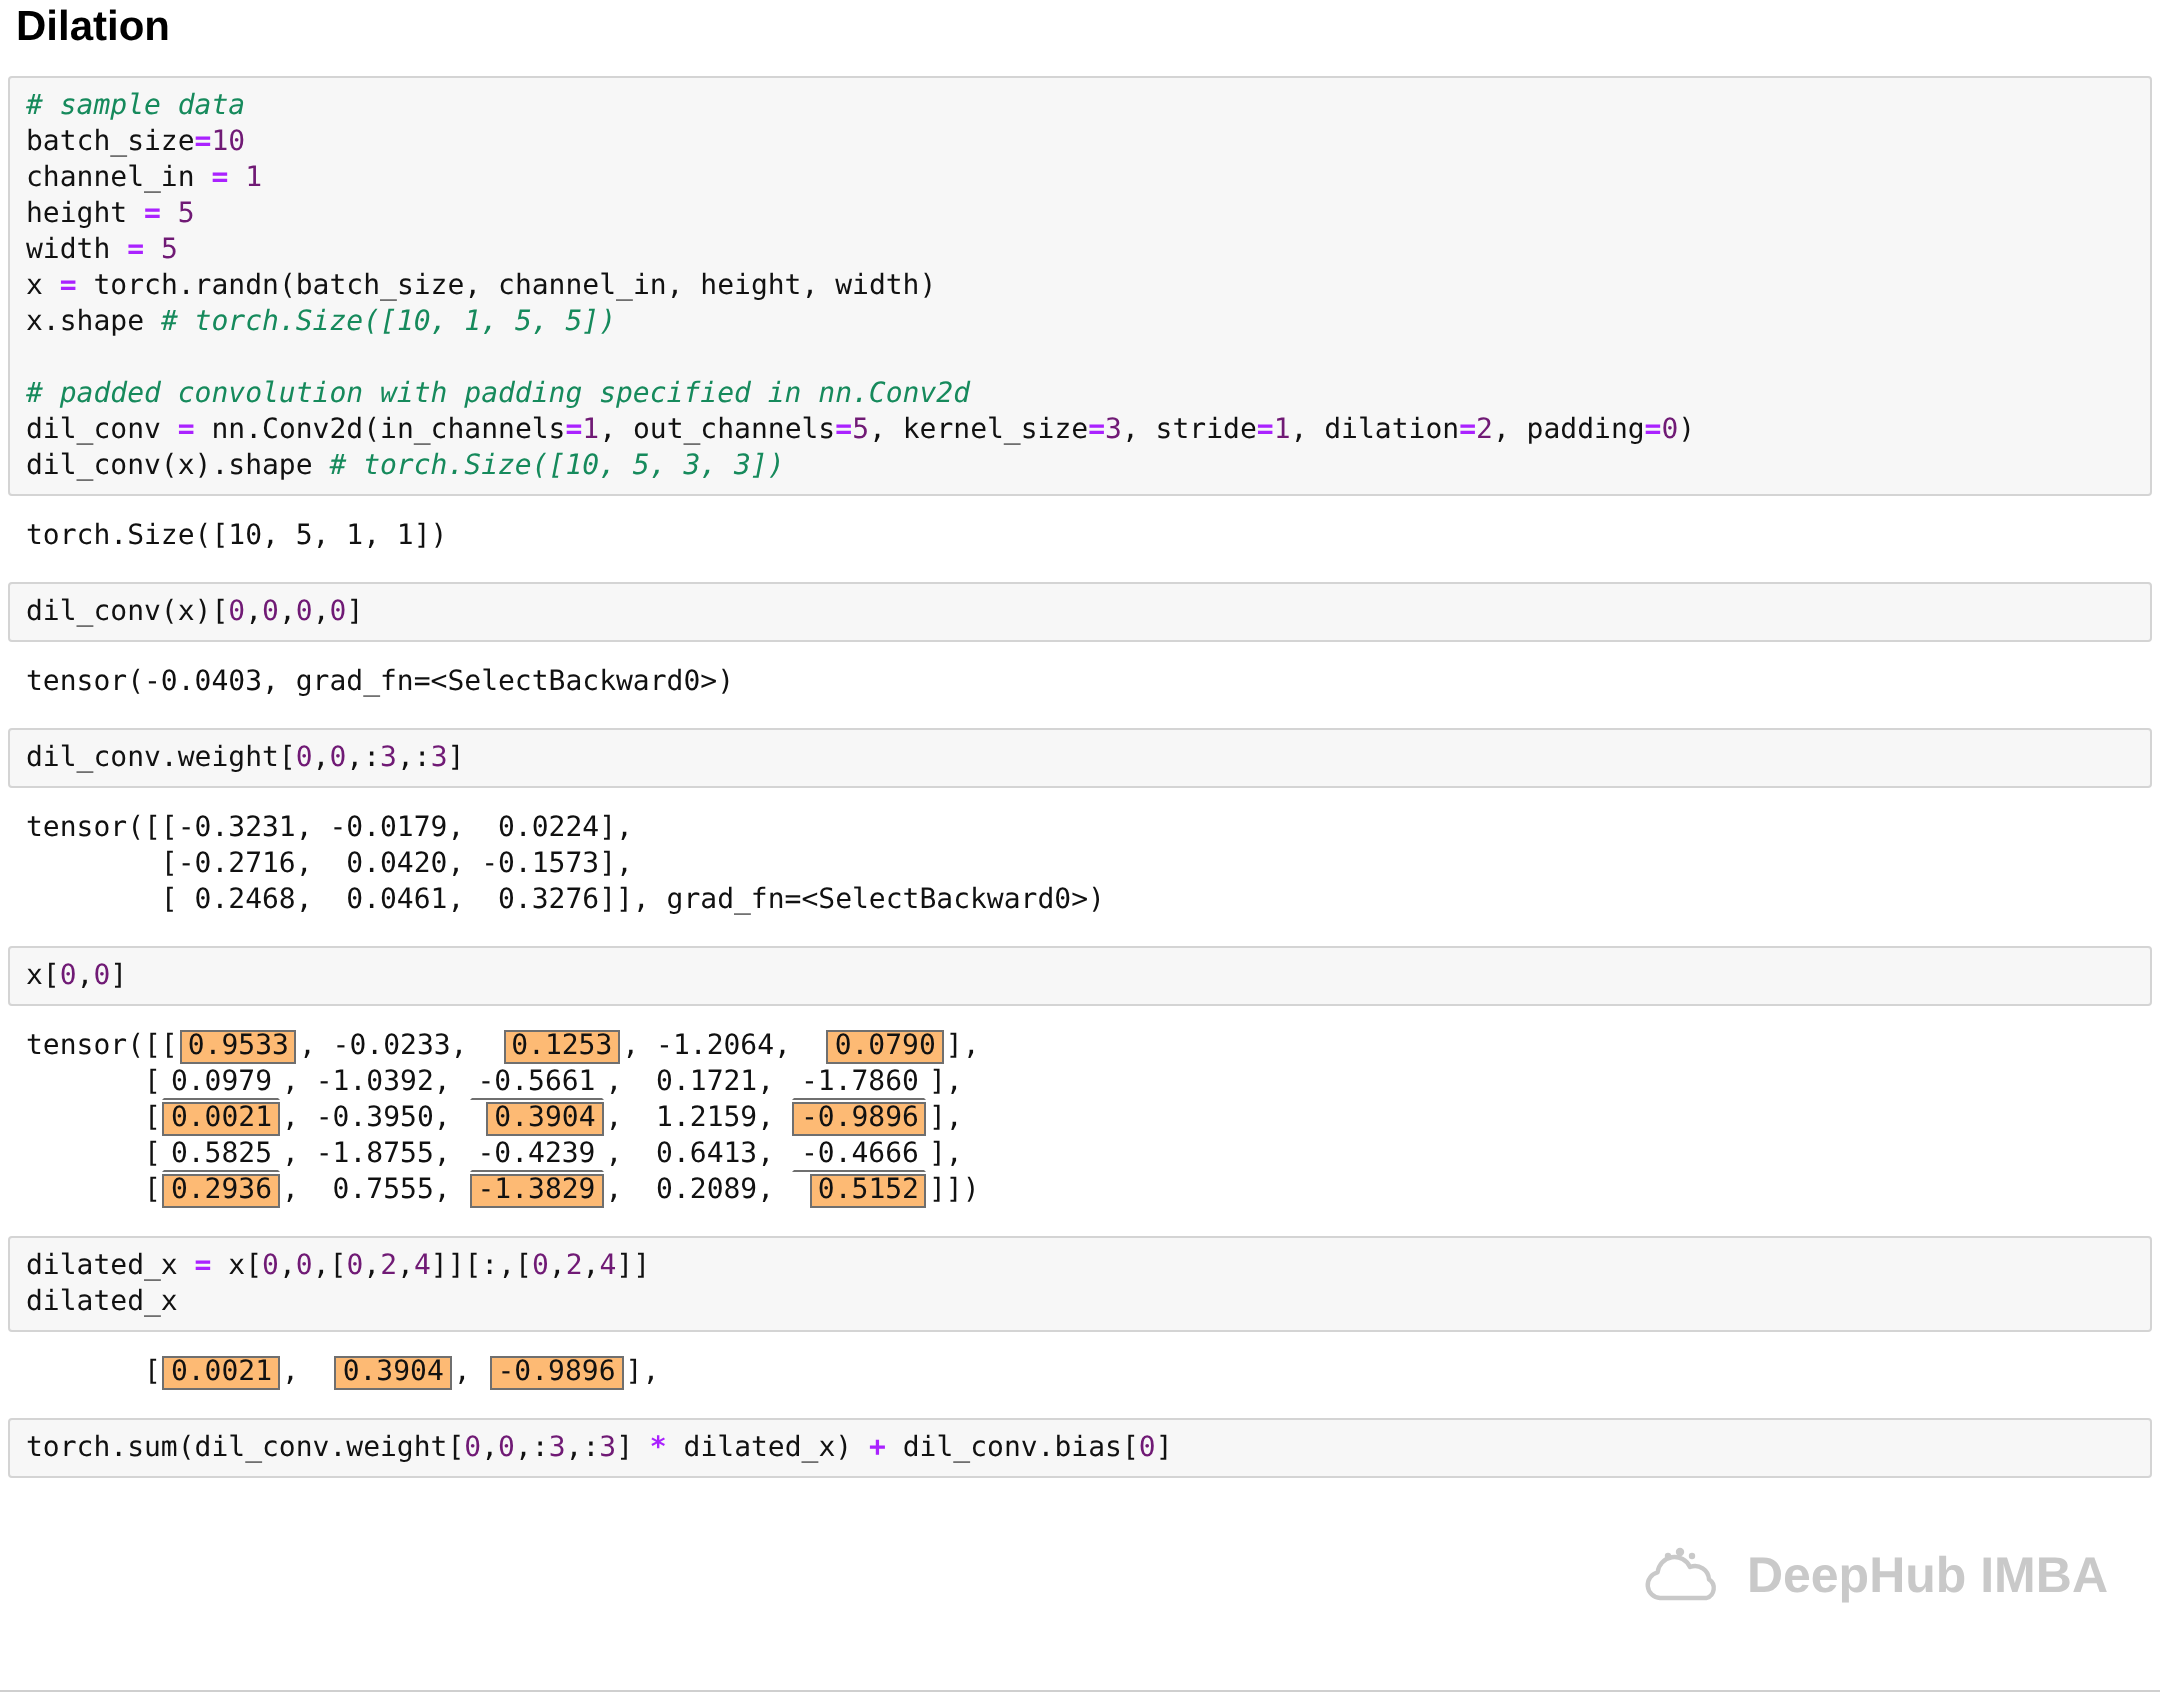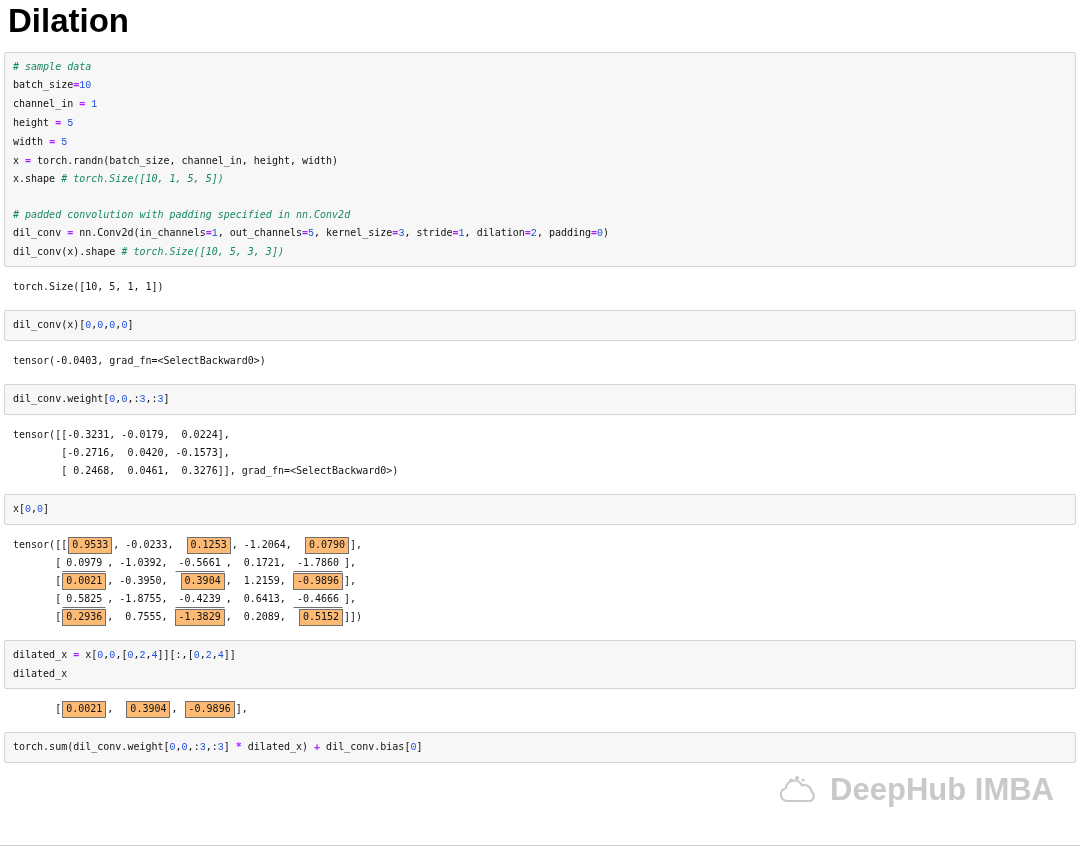--- a/index.html
+++ b/index.html
@@ -5,57 +5,57 @@
   * { box-sizing: border-box; }
   html, body { margin: 0; padding: 0; }
   body {
     width: 1080px; height: 851px;
     background: #ffffff;
     overflow: hidden;
     position: relative;
     font-family: "Liberation Sans", sans-serif;
   }
   .title {
-    font-size: 33px; font-weight: 700; color: #000;
+    font-size: 21px; font-weight: 700; color: #000;
     margin: 2px 0 12px 8px;
     font-family: "Liberation Sans", sans-serif;
   }
   .notebook { padding: 0 4px; }
   .cell {
     font-family: "DejaVu Sans Mono", "Liberation Mono", monospace;
-    font-size: 10px; color: #111;
+    font-size: 14px; color: #111;
   }
   .cell.code {
     background: #f7f7f7;
     border: 1px solid #d4d4d4;
     border-radius: 2px;
     padding: 5px 8px;
     margin: 0 0 7px 0;
   }
   .cell.output {
     background: #ffffff;
     padding: 4px 9px;
     margin: 0 0 10px 0;
   }
   .line { white-space: pre; line-height: 18px; min-height: 18px; }
   .tk-pl  { color: #111111; }
   .tk-cm  { color: #168a5c; font-style: italic; }
-  .tk-num { color: #1d4ed8; font-family: Liberation Mono, monospace; }
+  .tk-num { color: #701a75; }
   .tk-op  { color: #AA22FF; font-weight: 600; }
   .tk-box, .tk-ul {
     display: inline-block;
     padding: 0 3px; margin: 0 1px;
     line-height: 14.5px;
   }
   .tk-box { background: #fdba74; border: 1.5px solid #6f6f6f; }
   .tk-ul  { border: 1.5px solid transparent; border-bottom-color: #6f6f6f; }
   .watermark {
     position: absolute; right: 26px; top: 772px;
     display: flex; align-items: center; gap: 8px;
-    color: #c9c9c9; font-size: 31px; font-weight: 600;
+    color: #c9c9c9; font-size: 25px; font-weight: 600;
     font-family: "Liberation Sans", sans-serif;
     pointer-events: none;
   }
   .bottom-rule {
     position: absolute; left: 0; top: 845px; width: 1080px;
     border-top: 1px solid #cfcfcf;
   }
 </style>
 </head>
 <body>

